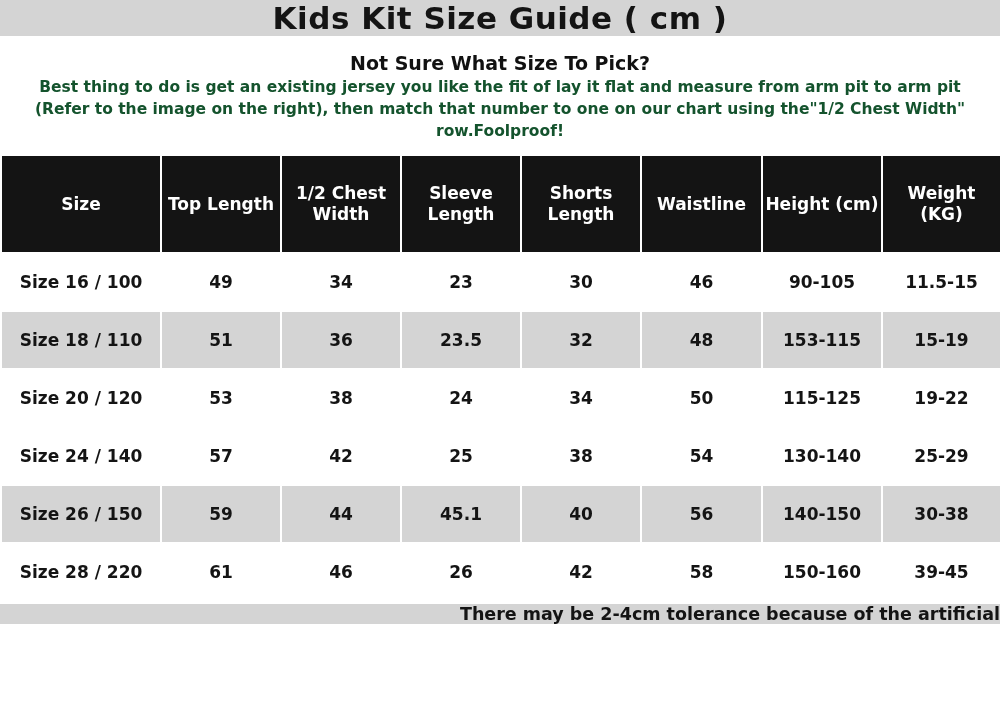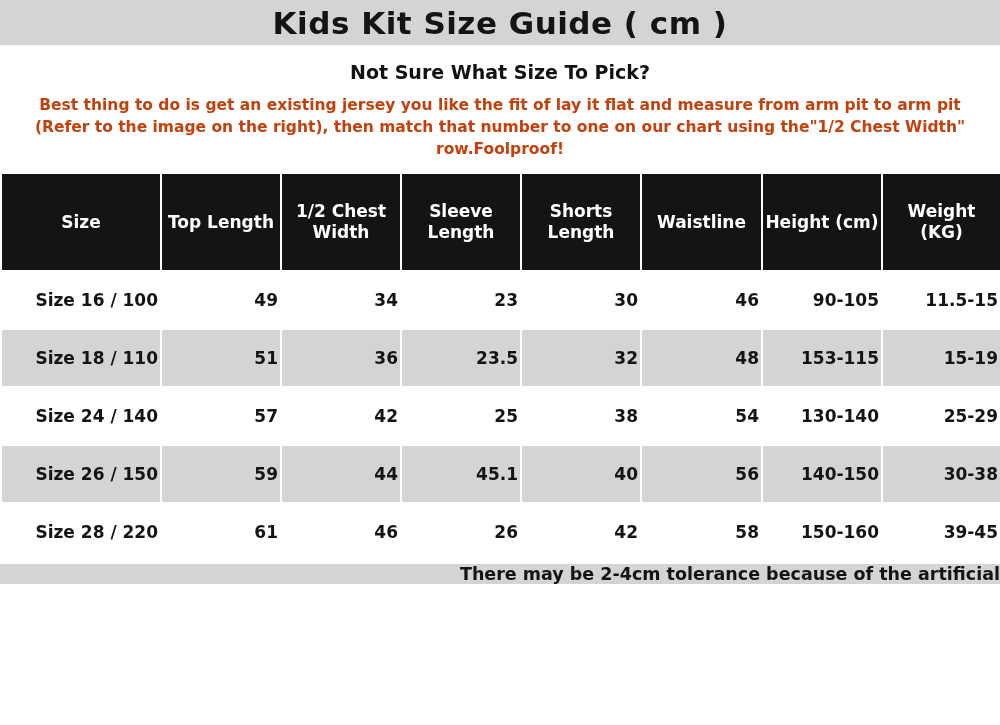--- a/index.html
+++ b/index.html
@@ -41,26 +41,26 @@
   .intro {
     background: #ffffff;
     padding: 14px 12px 12px 12px;
     text-align: center;
     box-sizing: border-box;
   }
   .intro .subhead {
     font-size: 19px;
     font-weight: bold;
     color: #111111;
-    margin-bottom: 11px;
+    margin-bottom: 2px;
   }
   .intro .body {
     font-size: 15.5px;
     font-weight: bold;
-    color: #c2410c;
+    color: #14532d;
     line-height: 1.42;
     padding: 0 6px;
   }
   
   table.size-table {
     border-collapse: collapse;
     table-layout: fixed;
     width: 1000px;
   }
   table.size-table th,
@@ -78,21 +78,20 @@
     height: 88px;
     line-height: 1.22;
     padding: 4px 2px;
   }
   table.size-table tbody td {
     height: 52px;
     font-size: 17px;
     font-weight: bold;
     color: #141414;
     padding: 2px;
-    text-align: right;
   }
   table.size-table tbody tr.row-odd td {
     background: #ffffff;
   }
   table.size-table tbody tr.row-even td {
     background: #d4d4d4;
   }
   table.size-table tbody td.first-col {
     font-size: 17px;
   }
@@ -163,20 +162,30 @@
         <td class="first-col">Size 18 / 110</td>
         <td>51</td>
         <td>36</td>
         <td>23.5</td>
         <td>32</td>
         <td>48</td>
         <td>153-115</td>
         <td>15-19</td>
       </tr>
       <tr class="row-odd">
+        <td class="first-col">Size 20 / 120</td>
+        <td>53</td>
+        <td>38</td>
+        <td>24</td>
+        <td>34</td>
+        <td>50</td>
+        <td>115-125</td>
+        <td>19-22</td>
+      </tr>
+      <tr class="row-odd">
         <td class="first-col">Size 24 / 140</td>
         <td>57</td>
         <td>42</td>
         <td>25</td>
         <td>38</td>
         <td>54</td>
         <td>130-140</td>
         <td>25-29</td>
       </tr>
       <tr class="row-even">

